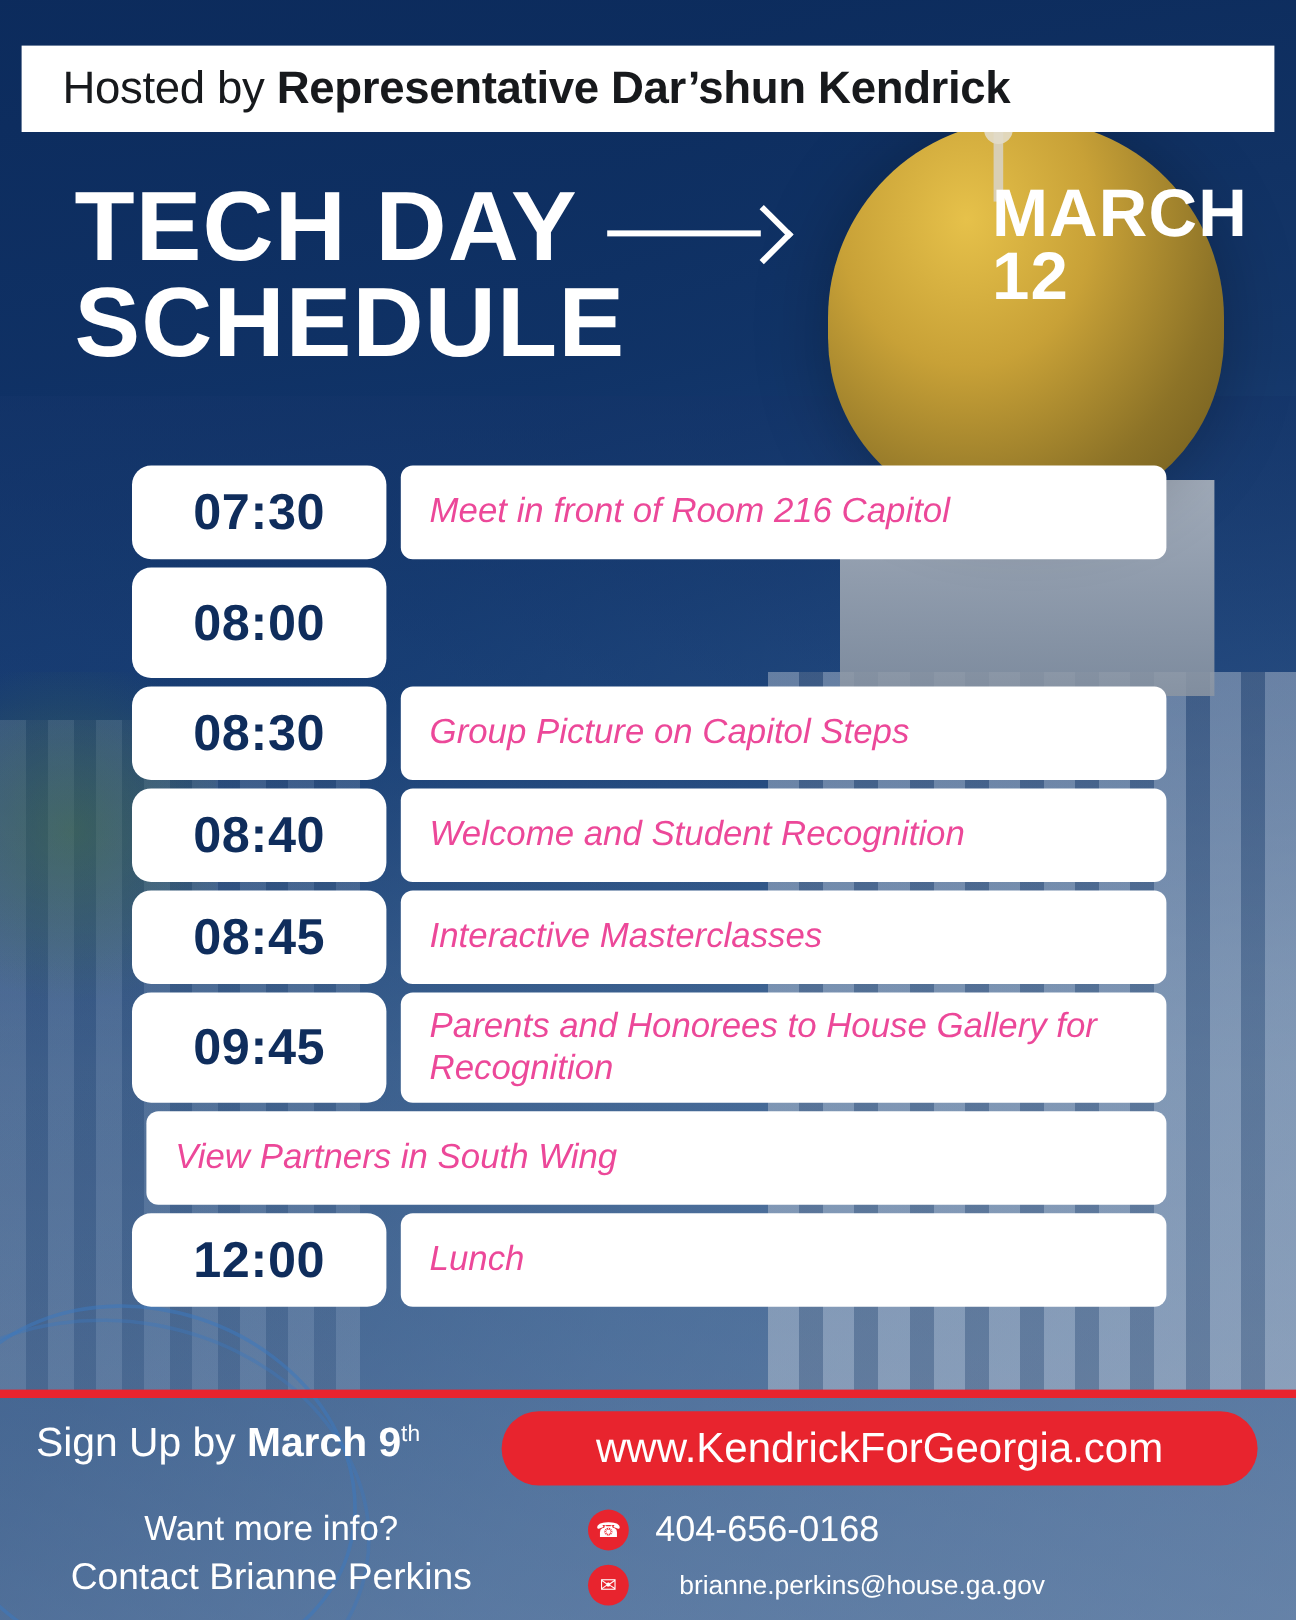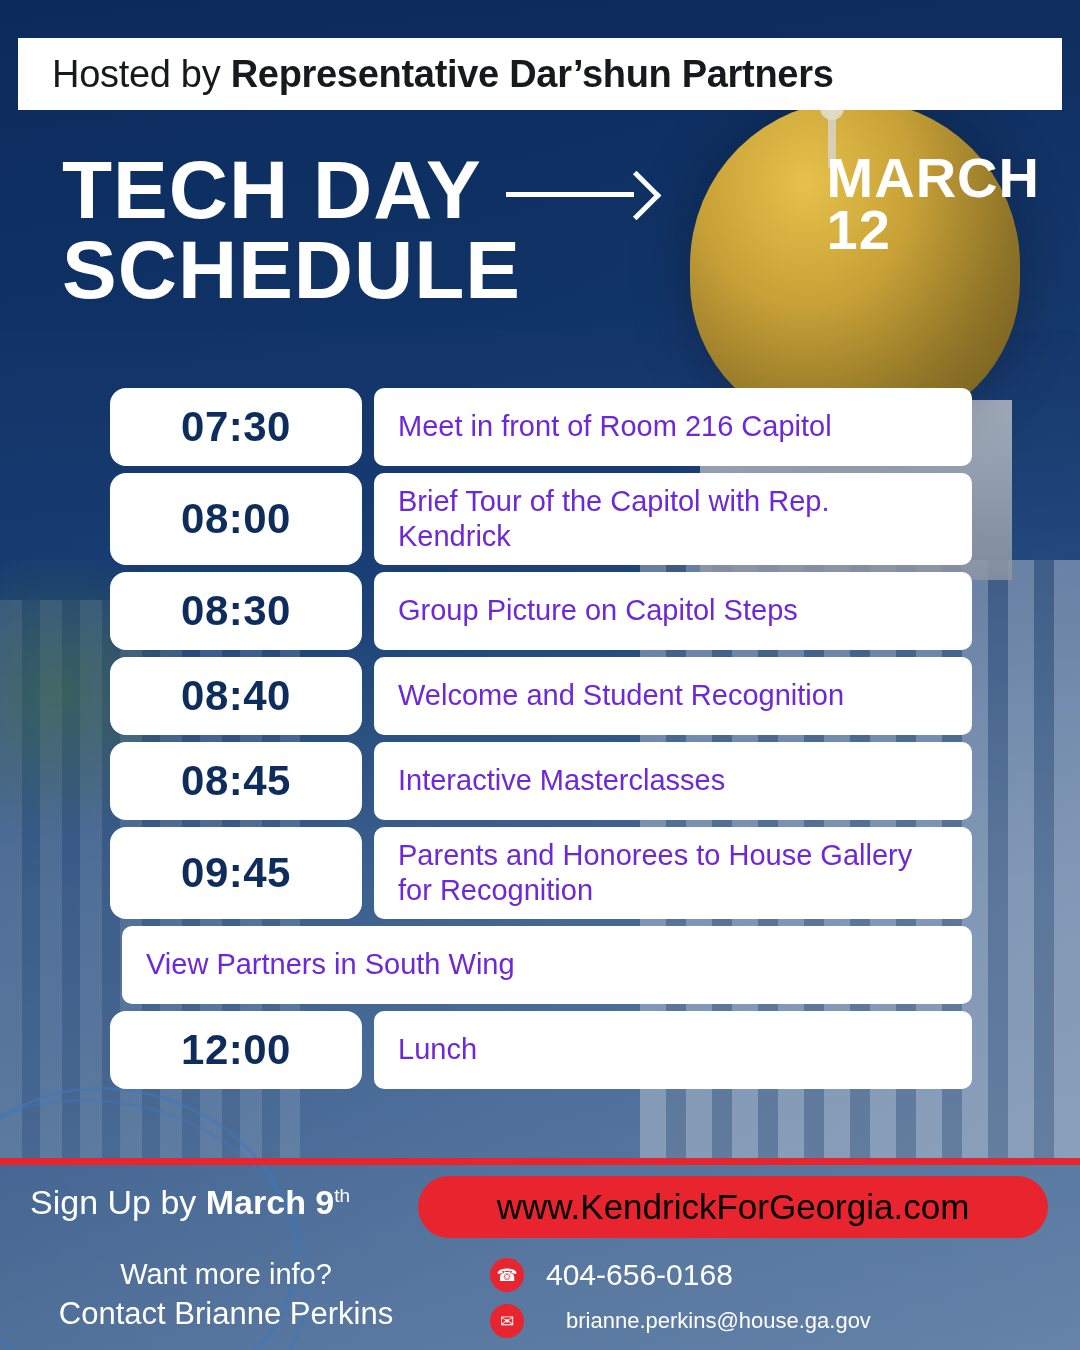--- a/index.html
+++ b/index.html
@@ -100,47 +100,48 @@
     position:absolute; right:40px; top:152px; color:#fff;
     font-weight:bold; line-height:0.92;
   }
   .date .m { font-size:56px; letter-spacing:1px; display:block; }
   .date .d { font-size:56px; letter-spacing:1px; display:block; }
 
   
   .schedule { position:absolute; left:110px; top:388px; width:862px; }
   .row { display:flex; align-items:stretch; margin-bottom:7px; }
   .time {
-    width:252px; background:#ffffff; border-radius:16px;
+    width:212px; background:#ffffff; border-radius:16px;
     display:flex; align-items:center; justify-content:center;
     font-size:42px; font-weight:bold; color:#0f2d5c; letter-spacing:0.5px;
     min-height:78px;
   }
   .desc {
     flex:1; margin-left:12px; background:#ffffff; border-radius:10px;
     display:flex; align-items:center;
-    padding:10px 24px; font-size:29px; color:#6d28d9; line-height:1.22;
+    padding:10px 24px; font-size:29px; color:#ec4899; line-height:1.22;
     min-height:78px;
+    font-style:italic;
   }
   .row.tall .time, .row.tall .desc { min-height:92px; }
 
   
   .red-rule {
     position:absolute; left:0; right:0; top:1158px; height:7px; background:#e8242e;
   }
   .signup {
     position:absolute; left:30px; top:1183px; font-size:34px; color:#ffffff;
   }
   .signup b { font-weight:bold; }
   .signup sup { font-size:19px; vertical-align:super; }
   .url-pill {
     position:absolute; left:418px; top:1176px; width:630px; height:62px;
     background:#e8242e; border-radius:31px;
     display:flex; align-items:center; justify-content:center;
-    color:#000000; font-size:35px;
+    color:#ffffff; font-size:35px;
   }
   .contact {
     position:absolute; left:36px; top:1256px; width:380px;
     color:#ffffff; text-align:center; line-height:1.3;
   }
   .contact .q { font-size:29px; }
   .contact .n { font-size:31px; }
   .contact-rows { position:absolute; left:490px; top:1258px; }
   .crow { display:flex; align-items:center; margin-bottom:12px; }
   .cicon {
@@ -160,21 +161,21 @@
 <div class="left-haze"></div>
 <div class="dome-drum"></div>
 <div class="dome"></div>
 <div class="spire"></div>
 <div class="spire-ball"></div>
 <div class="tree"></div>
 <div class="swirl"></div>
 <div class="swirl2"></div>
 
 <div class="host-bar">
-  <div class="host-text"><span>Hosted by </span><b>Representative Dar’shun Partners</b></div>
+  <div class="host-text"><span>Hosted by </span><b>Representative Dar’shun Kendrick</b></div>
 </div>
 
 <div class="title-wrap">
   <div class="title-row">
     <div class="title-line">TECH DAY</div>
     <div class="arrow"></div>
   </div>
   <div class="title-line">SCHEDULE</div>
 </div>
 
@@ -183,21 +184,20 @@
   <span class="d">12</span>
 </div>
 
 <div class="schedule">
   <div class="row">
     <div class="time">07:30</div>
     <div class="desc">Meet in front of Room 216 Capitol</div>
   </div>
   <div class="row tall">
     <div class="time">08:00</div>
-    <div class="desc">Brief Tour of the Capitol with Rep. Kendrick</div>
   </div>
   <div class="row">
     <div class="time">08:30</div>
     <div class="desc">Group Picture on Capitol Steps</div>
   </div>
   <div class="row">
     <div class="time">08:40</div>
     <div class="desc">Welcome and Student Recognition</div>
   </div>
   <div class="row">

